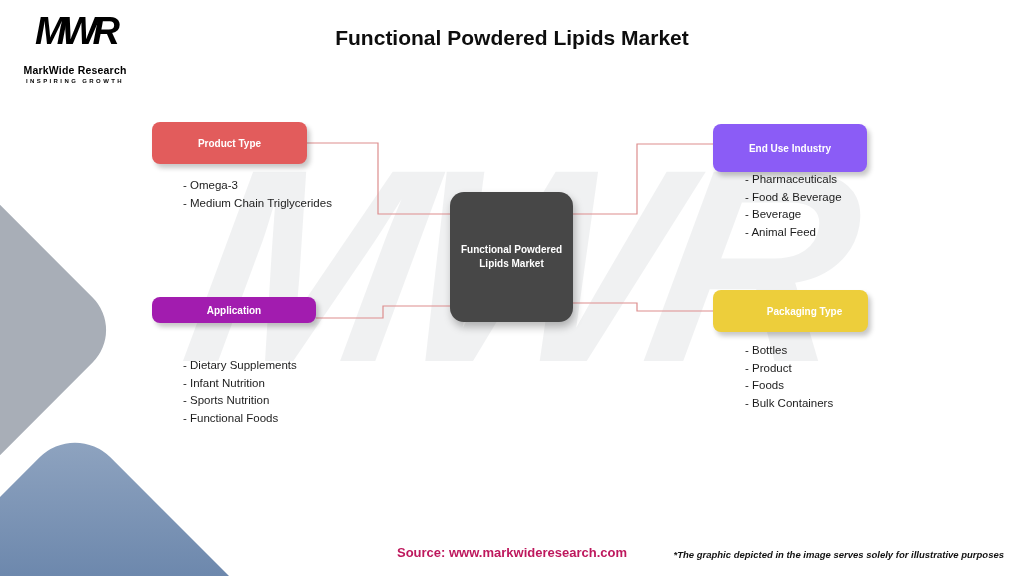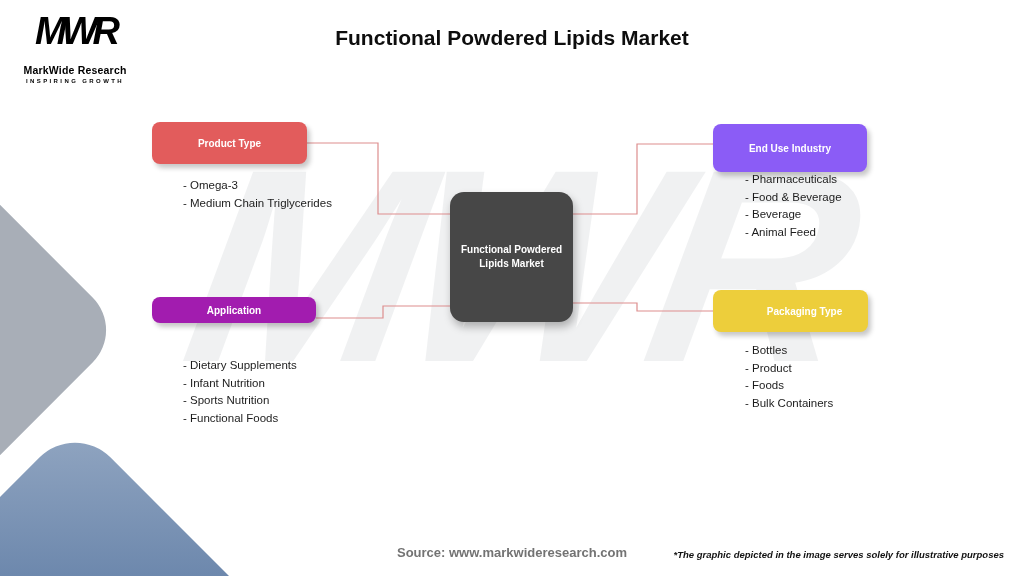--- a/index.html
+++ b/index.html
@@ -32,21 +32,21 @@
               color:#fff; font-size:10px; font-weight:700; box-shadow:3px 4px 5px rgba(0,0,0,0.22); z-index:2; }
   .node-list { position:absolute; z-index:2; color:#1c1c1c; font-size:11.5px; }
   .node-list .li { line-height:17.5px; white-space:nowrap; }
 
   .center-box { position:absolute; left:450px; top:192px; width:123px; height:130px; border-radius:14px;
                 display:flex; align-items:center; justify-content:center; text-align:center; color:#fff;
                 font-size:10px; font-weight:700; padding:0 10px; line-height:1.45;
                 box-shadow:2px 5px 8px rgba(0,0,0,0.28); z-index:2; }
 
   .source { position:absolute; left:0; right:0; top:545px; text-align:center; font-size:13px; font-weight:700;
-            color:#737373; z-index:2; }
+            color:#be185d; z-index:2; }
   .disclaimer { position:absolute; right:20px; top:549px; font-size:9.5px; font-style:italic; font-weight:600;
                 color:#111; z-index:2; }
 </style>
 </head>
 <body>
 
 <div class="canvas">
 
   <div class="bg-shape shape-gray"></div>
   <div class="bg-shape shape-blue"></div>

